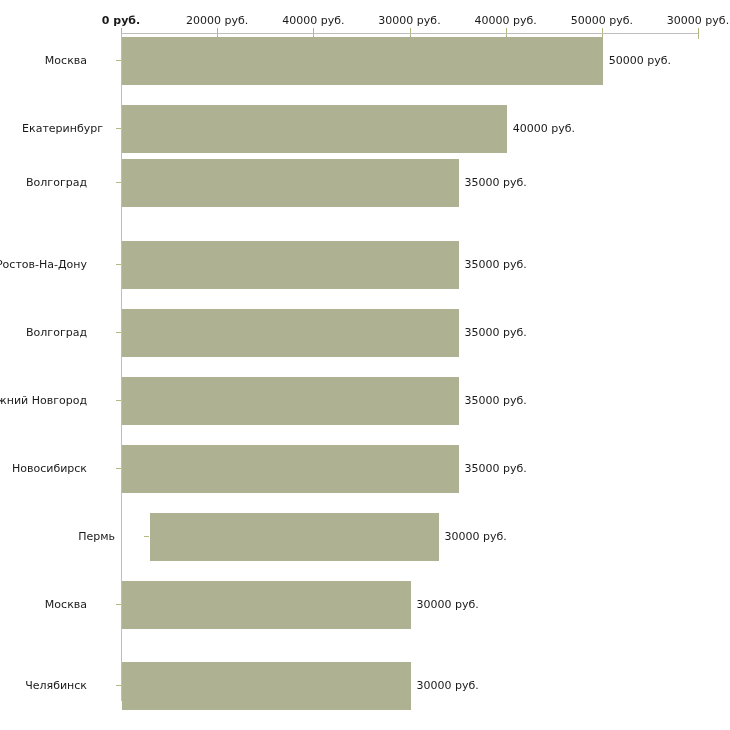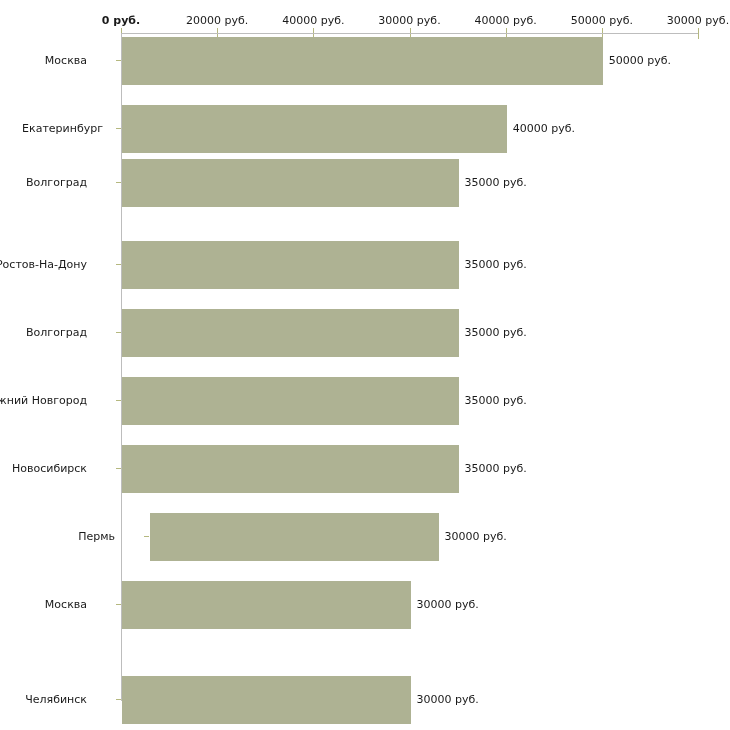--- a/index.html
+++ b/index.html
@@ -162,21 +162,21 @@
         <div class="cat-tick"></div>
         <div class="bar-rect" style="width: 288.5px; background: rgb(174, 178, 147);"></div>
         <div class="bar-value-label" style="left: 416.5px;">30000 руб.</div>
       </div>
       <div class="bar-row" style="top: 581px; height: 48px;">
         <div class="cat-label">Москва</div>
         <div class="cat-tick"></div>
         <div class="bar-rect" style="width: 288.5px; background: rgb(174, 178, 147);"></div>
         <div class="bar-value-label" style="left: 416.5px;">30000 руб.</div>
       </div>
-      <div class="bar-row" style="top: 676px; height: 48px;">
+      <div class="bar-row" style="top: 662px; height: 48px;">
         <div class="cat-label">Челябинск</div>
         <div class="cat-tick"></div>
         <div class="bar-rect" style="width: 288.5px; background: rgb(174, 178, 147);"></div>
         <div class="bar-value-label" style="left: 416.5px;">30000 руб.</div>
       </div>
     </div>
 
 </div>
 
 </body></html>

